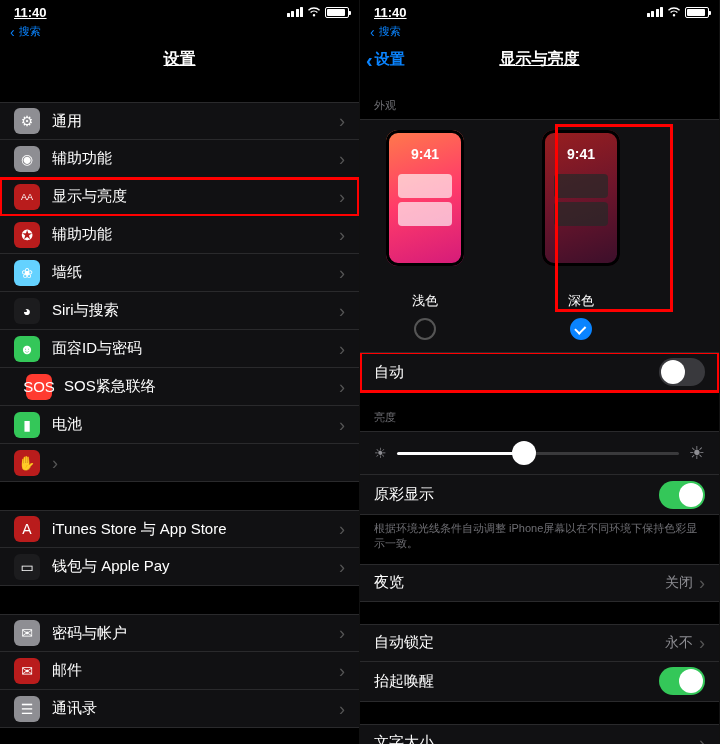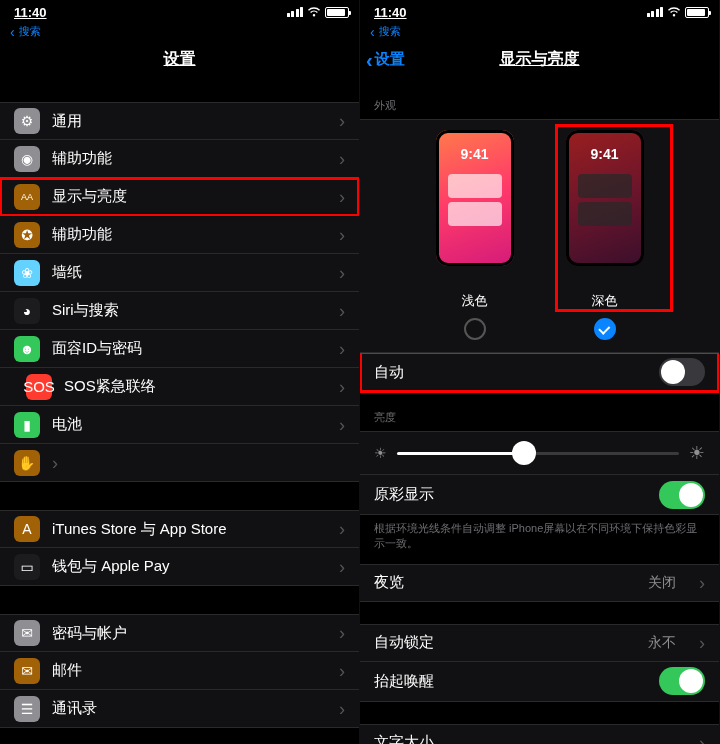--- a/index.html
+++ b/index.html
@@ -73,33 +73,33 @@
     font-size: 15px;
   }
   .cell.first { border-top: 1px solid #2a2a2c; }
   .cell .icon {
     width: 26px; height: 26px; border-radius: 6px;
     display:flex; align-items:center; justify-content:center;
     font-size: 14px; color:#fff; margin-right: 12px; flex-shrink:0;
   }
   .cell .label { flex:1; }
   .cell .chev-right { color:#555; font-size:18px; line-height:1; }
-  .cell .value { color:#8e8e93; font-size:14px; margin-right:23px;}
+  .cell .value { color:#8e8e93; font-size:14px; margin-right:6px;}
 
   .hl-red { outline: 3px solid #ff0000; outline-offset: -2px; }
 
   
   .appearance-box {
     background:#111113;
     padding: 10px 0 12px;
     border-top:1px solid #2a2a2c;
     border-bottom:1px solid #2a2a2c;
   }
   .appearance-row {
-    display:flex; justify-content:center; align-items:flex-start;
+    display:flex; justify-content:flex-start; align-items:flex-start;gap:26px;
   }
   .appearance-opt {
     display:flex; flex-direction:column; align-items:center;
     width: 130px;
   }
   .phone-preview {
     width: 78px; height: 136px;
     border-radius: 12px;
     overflow:hidden;
     position:relative;
@@ -170,21 +170,21 @@
   .slider-thumb{
     position:absolute; top:50%; left:45%; transform:translate(-50%,-50%);
     width:24px; height:24px; border-radius:50%; background:#fff;
   }
 
   .footnote{
     font-size:11px; color:#6e6e73; padding:6px 14px 12px; line-height:1.4;
   }
 
   
-  .bg-grey{background:#8e8e93;} .bg-blue{background:#a16207;} .bg-green{background:#34c759;}
+  .bg-grey{background:#8e8e93;} .bg-blue{background:#b91c1c;} .bg-green{background:#34c759;}
   .bg-cyan{background:#64d2ff;} .bg-red{background:#ff3b30;} .bg-black{background:#1c1c1e;}
 
   .redbox{ position:absolute; border:3px solid #ff0000; pointer-events:none; }
 </style>
 </head>
 <body>
 
 <div class="pane">
   <div class="status-bar">
     <span class="status-time">11:40</span>

